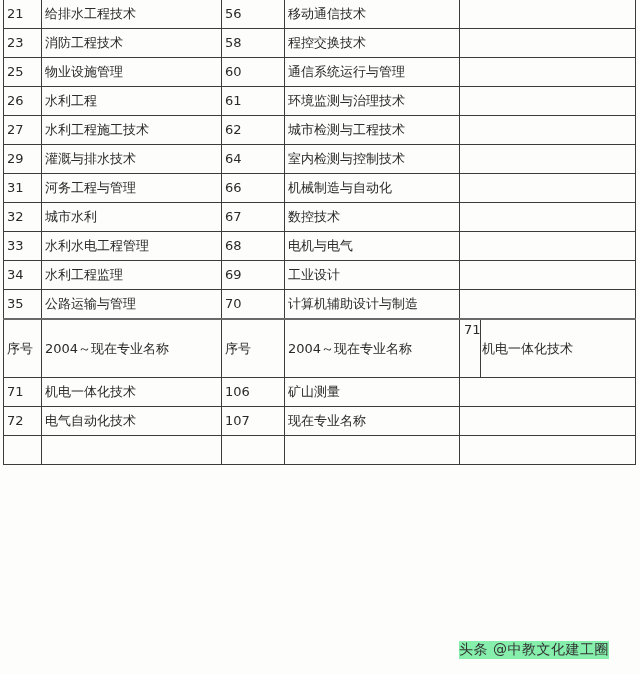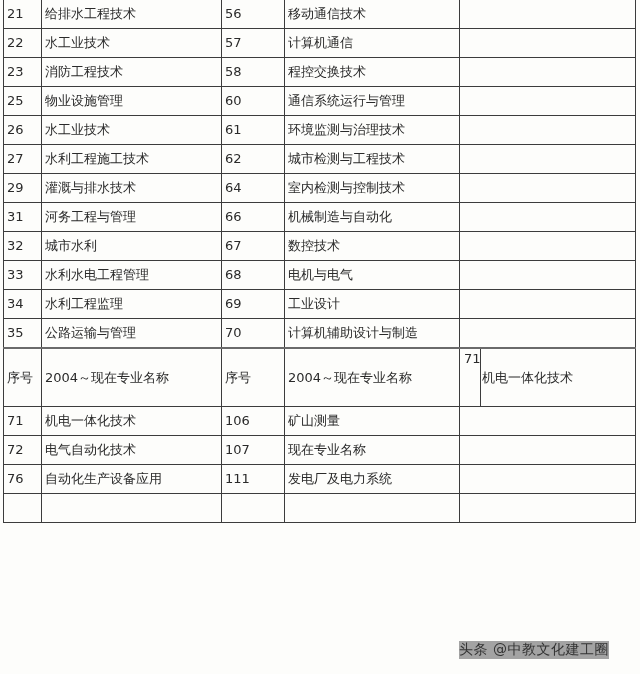--- a/index.html
+++ b/index.html
@@ -34,21 +34,21 @@
   col.c-extra { width: 176px; }
   tr.hdr td { height: 56px; border-top: 2px solid #6a6a6a; }
   td.hdr-seq-v { line-height: 28px; white-space: normal; }
   td.nested { padding: 0; }
   .nest-wrap { display: flex; height: 57px; }
   .nest-no { width: 16px; border-right: 1px solid #3c3c3c; font-size: 13px; padding-top: 2px; padding-left: 1px; }
   .nest-name { flex: 1; display: flex; align-items: center; padding-left: 1px; }
   .watermark {
     position: absolute; left: 459px; top: 641px;
     font-size: 14px; color: #333; letter-spacing: 0.5px;
-    background: #a3a3a3;
+    background: #86efac;
   }
 </style>
 </head>
 <body>
 
 <table class="majors">
   <colgroup>
     <col class="c-no1">
       <col class="c-name1">
       <col class="c-no2">
@@ -58,43 +58,36 @@
   <tbody id="top-body">
 
     <tr>
         <td>21</td>
         <td>给排水工程技术</td>
         <td>56</td>
         <td>移动通信技术</td>
         <td></td>
       </tr>
     <tr>
-        <td>22</td>
-        <td>水工业技术</td>
-        <td>57</td>
-        <td>计算机通信</td>
-        <td></td>
-      </tr>
-    <tr>
         <td>23</td>
         <td>消防工程技术</td>
         <td>58</td>
         <td>程控交换技术</td>
         <td></td>
       </tr>
     <tr>
         <td>25</td>
         <td>物业设施管理</td>
         <td>60</td>
         <td>通信系统运行与管理</td>
         <td></td>
       </tr>
     <tr>
         <td>26</td>
-        <td>水工业技术</td>
+        <td>水利工程</td>
         <td>61</td>
         <td>环境监测与治理技术</td>
         <td></td>
       </tr>
     <tr>
         <td>27</td>
         <td>水利工程施工技术</td>
         <td>62</td>
         <td>城市检测与工程技术</td>
         <td></td>
@@ -163,27 +156,20 @@
         <td></td>
       </tr>
     <tr>
         <td>72</td>
         <td>电气自动化技术</td>
         <td>107</td>
         <td>现在专业名称</td>
         <td></td>
       </tr>
     <tr>
-        <td>76</td>
-        <td>自动化生产设备应用</td>
-        <td>111</td>
-        <td>发电厂及电力系统</td>
-        <td></td>
-      </tr>
-    <tr>
         <td></td>
         <td></td>
         <td></td>
         <td></td>
         <td></td>
       </tr>
   </tbody>
 </table>
 
 <div class="watermark">头条 @中教文化建工圈</div>

